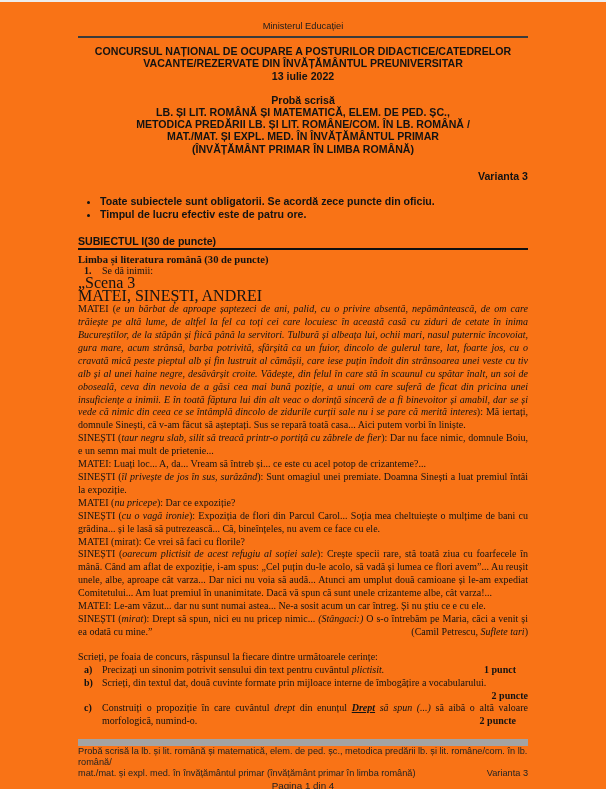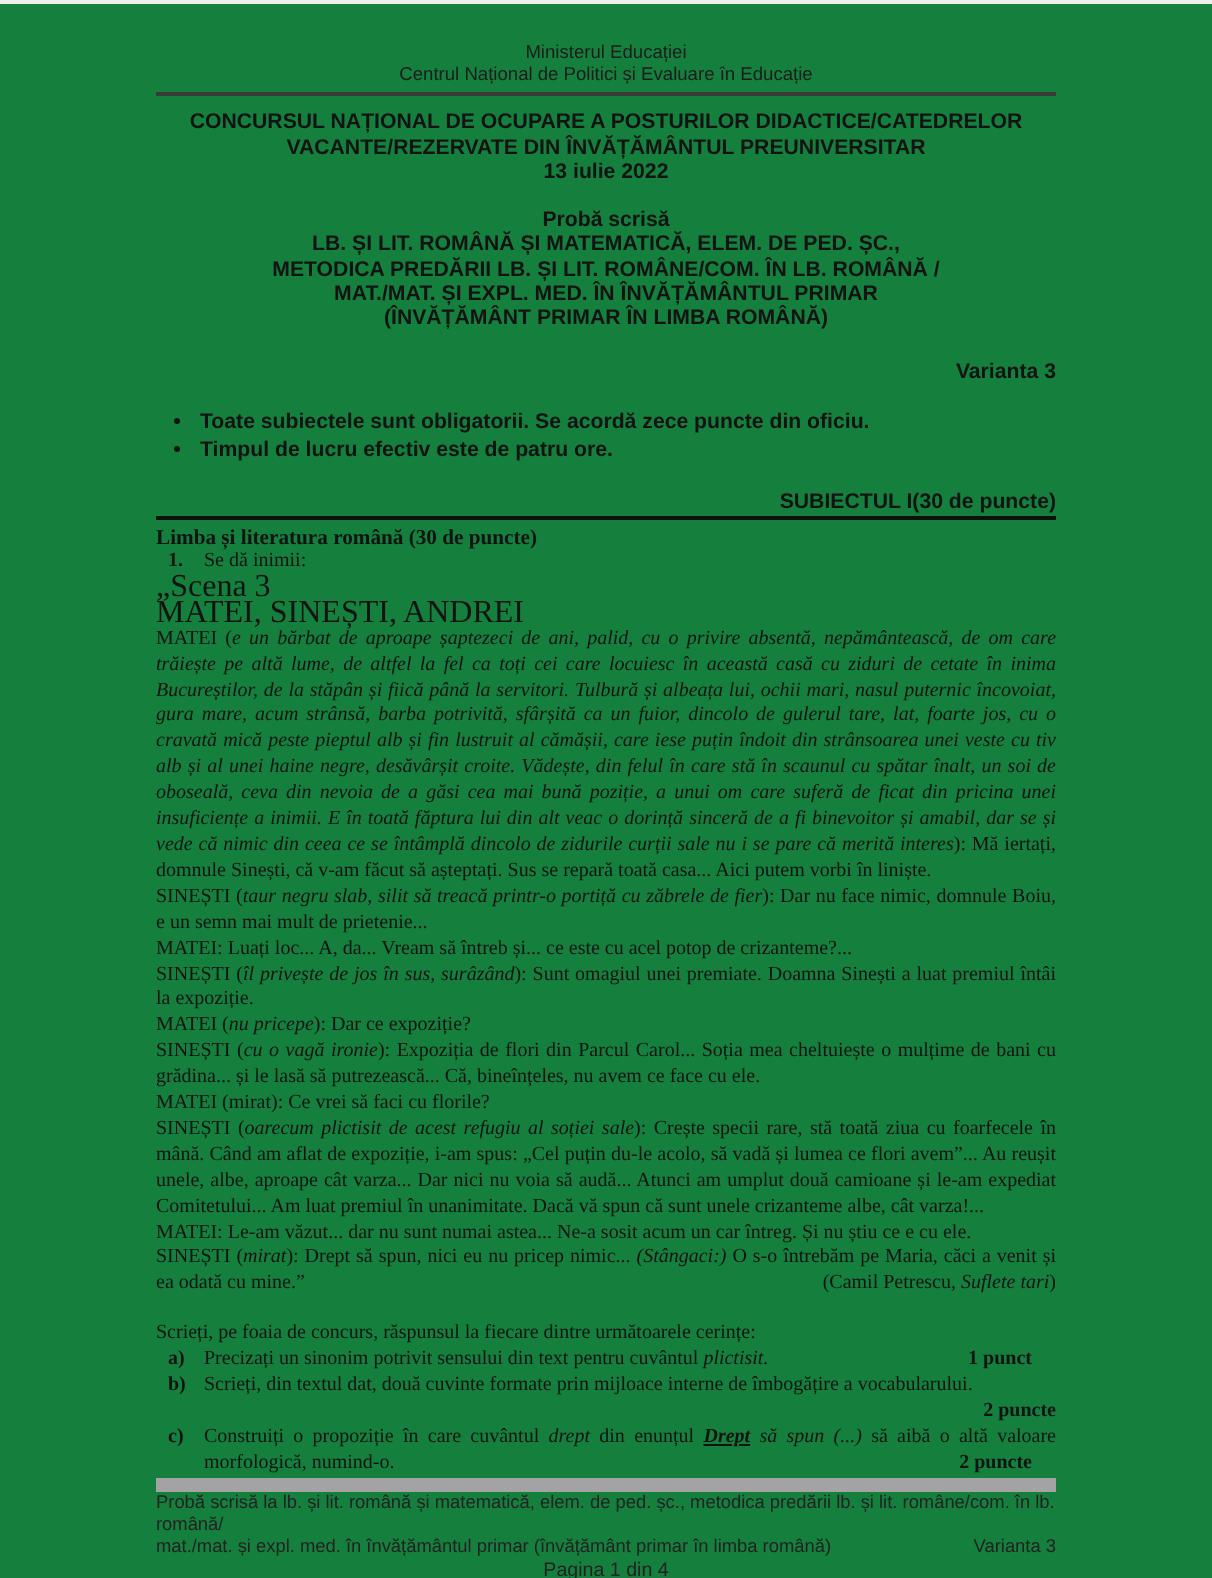--- a/index.html
+++ b/index.html
@@ -1,16 +1,16 @@
 <!DOCTYPE html>
 <html><head>
 <meta charset="utf-8">
 <style>
   html,body{margin:0;padding:0;background:#ffffff;}
-  .page{position:relative;width:606px;height:789px;background:#15803d;overflow:hidden;
+  .page{position:relative;width:606px;height:789px;background:#f97316;overflow:hidden;
         font-family:"Liberation Serif",serif;color:#131313;}
   .page-top-edge{position:absolute;top:0;left:0;right:0;height:2px;background:#ededed;}
   .content{position:absolute;left:78px;top:0;width:450px;}
   .sans{font-family:"Liberation Sans",sans-serif;}
   .serif{font-family:"Liberation Serif",serif;}
   .center{text-align:center;}
   .bold{font-weight:700;}
 
   
   .ministry{margin-top:21px;font-size:9.3px;line-height:10.5px;color:#1c1c1c;}
@@ -18,21 +18,21 @@
   .exam-title{margin-top:7px;font-size:10.6px;line-height:12.6px;}
   .exam-date{margin-top:0;font-size:10.6px;}
   .proba{margin-top:12px;font-size:10.6px;line-height:12.2px;}
   .variant-row{margin-top:15px;text-align:right;font-size:10.6px;}
 
   
   .notes{margin:13px 0 0 0;padding:0 0 0 22px;font-size:10.6px;line-height:13.4px;list-style:disc outside;}
   .notes li{margin:0;}
 
   
-  .subiect-row{margin-top:13px;display:flex;justify-content:flex-end;
+  .subiect-row{margin-top:13px;display:flex;justify-content:flex-start;
                border-bottom:2px solid #101010;padding-bottom:1px;font-size:10.6px;}
   .section-title{margin-top:4px;font-size:10.6px;font-weight:700;}
 
   
   .hang{position:relative;padding-left:24px;font-size:10px;line-height:12.9px;}
   .hang .hang-label{position:absolute;left:6px;top:0;font-weight:700;}
   .excerpt{font-size:10px;line-height:12.9px;}
   .excerpt p{margin:0;text-align:justify;}
   .plain{font-size:16px;line-height:12.9px;}
   .attribution{text-align:right;font-size:10px;line-height:12.9px;margin-top:-12.9px;}
@@ -58,21 +58,20 @@
 </head>
 <body>
 
 <div class="page">
   <div class="page-top-edge"></div>
 
   <div class="content">
 
     <div class="ministry sans center">
       <div>Ministerul Educației</div>
-      <div>Centrul Național de Politici și Evaluare în Educație</div>
     </div>
     <div class="head-divider"></div>
 
     <div class="exam-title sans bold center">
       <div>CONCURSUL NAȚIONAL DE OCUPARE A POSTURILOR DIDACTICE/CATEDRELOR</div>
       <div>VACANTE/REZERVATE DIN ÎNVĂȚĂMÂNTUL PREUNIVERSITAR</div>
     </div>
     <div class="exam-date sans bold center">13 iulie 2022</div>
 
     <div class="proba sans bold center">

